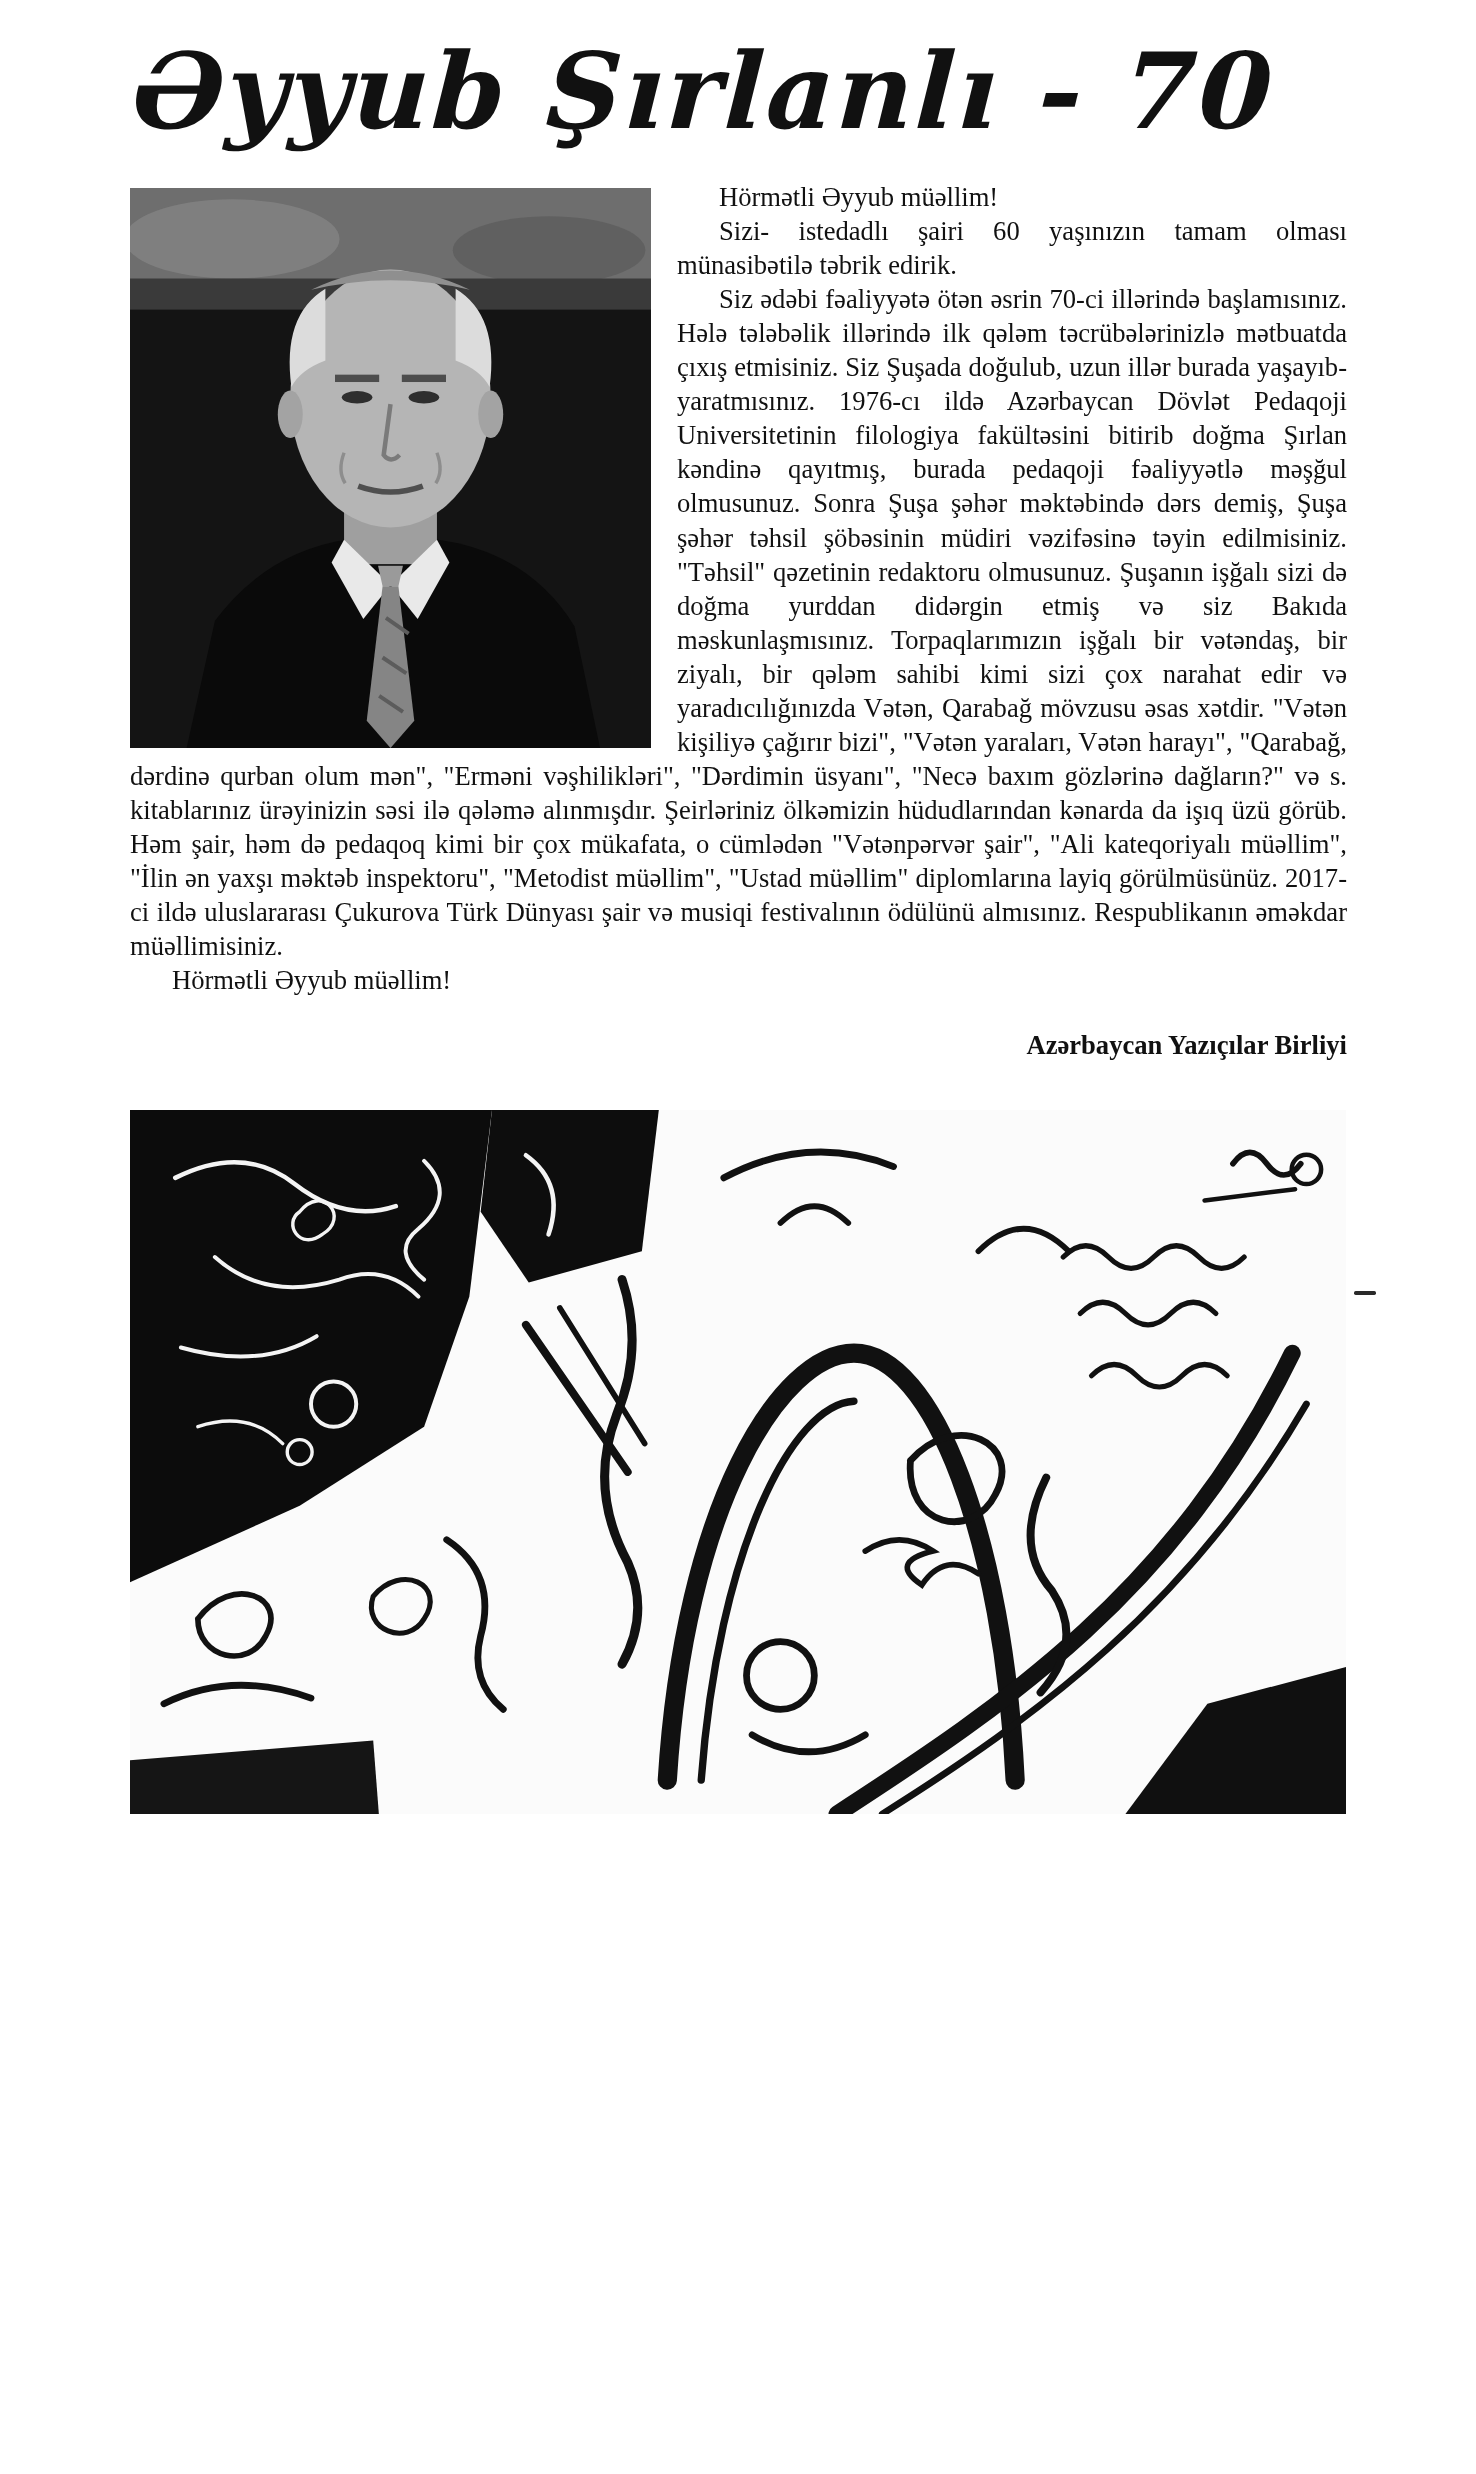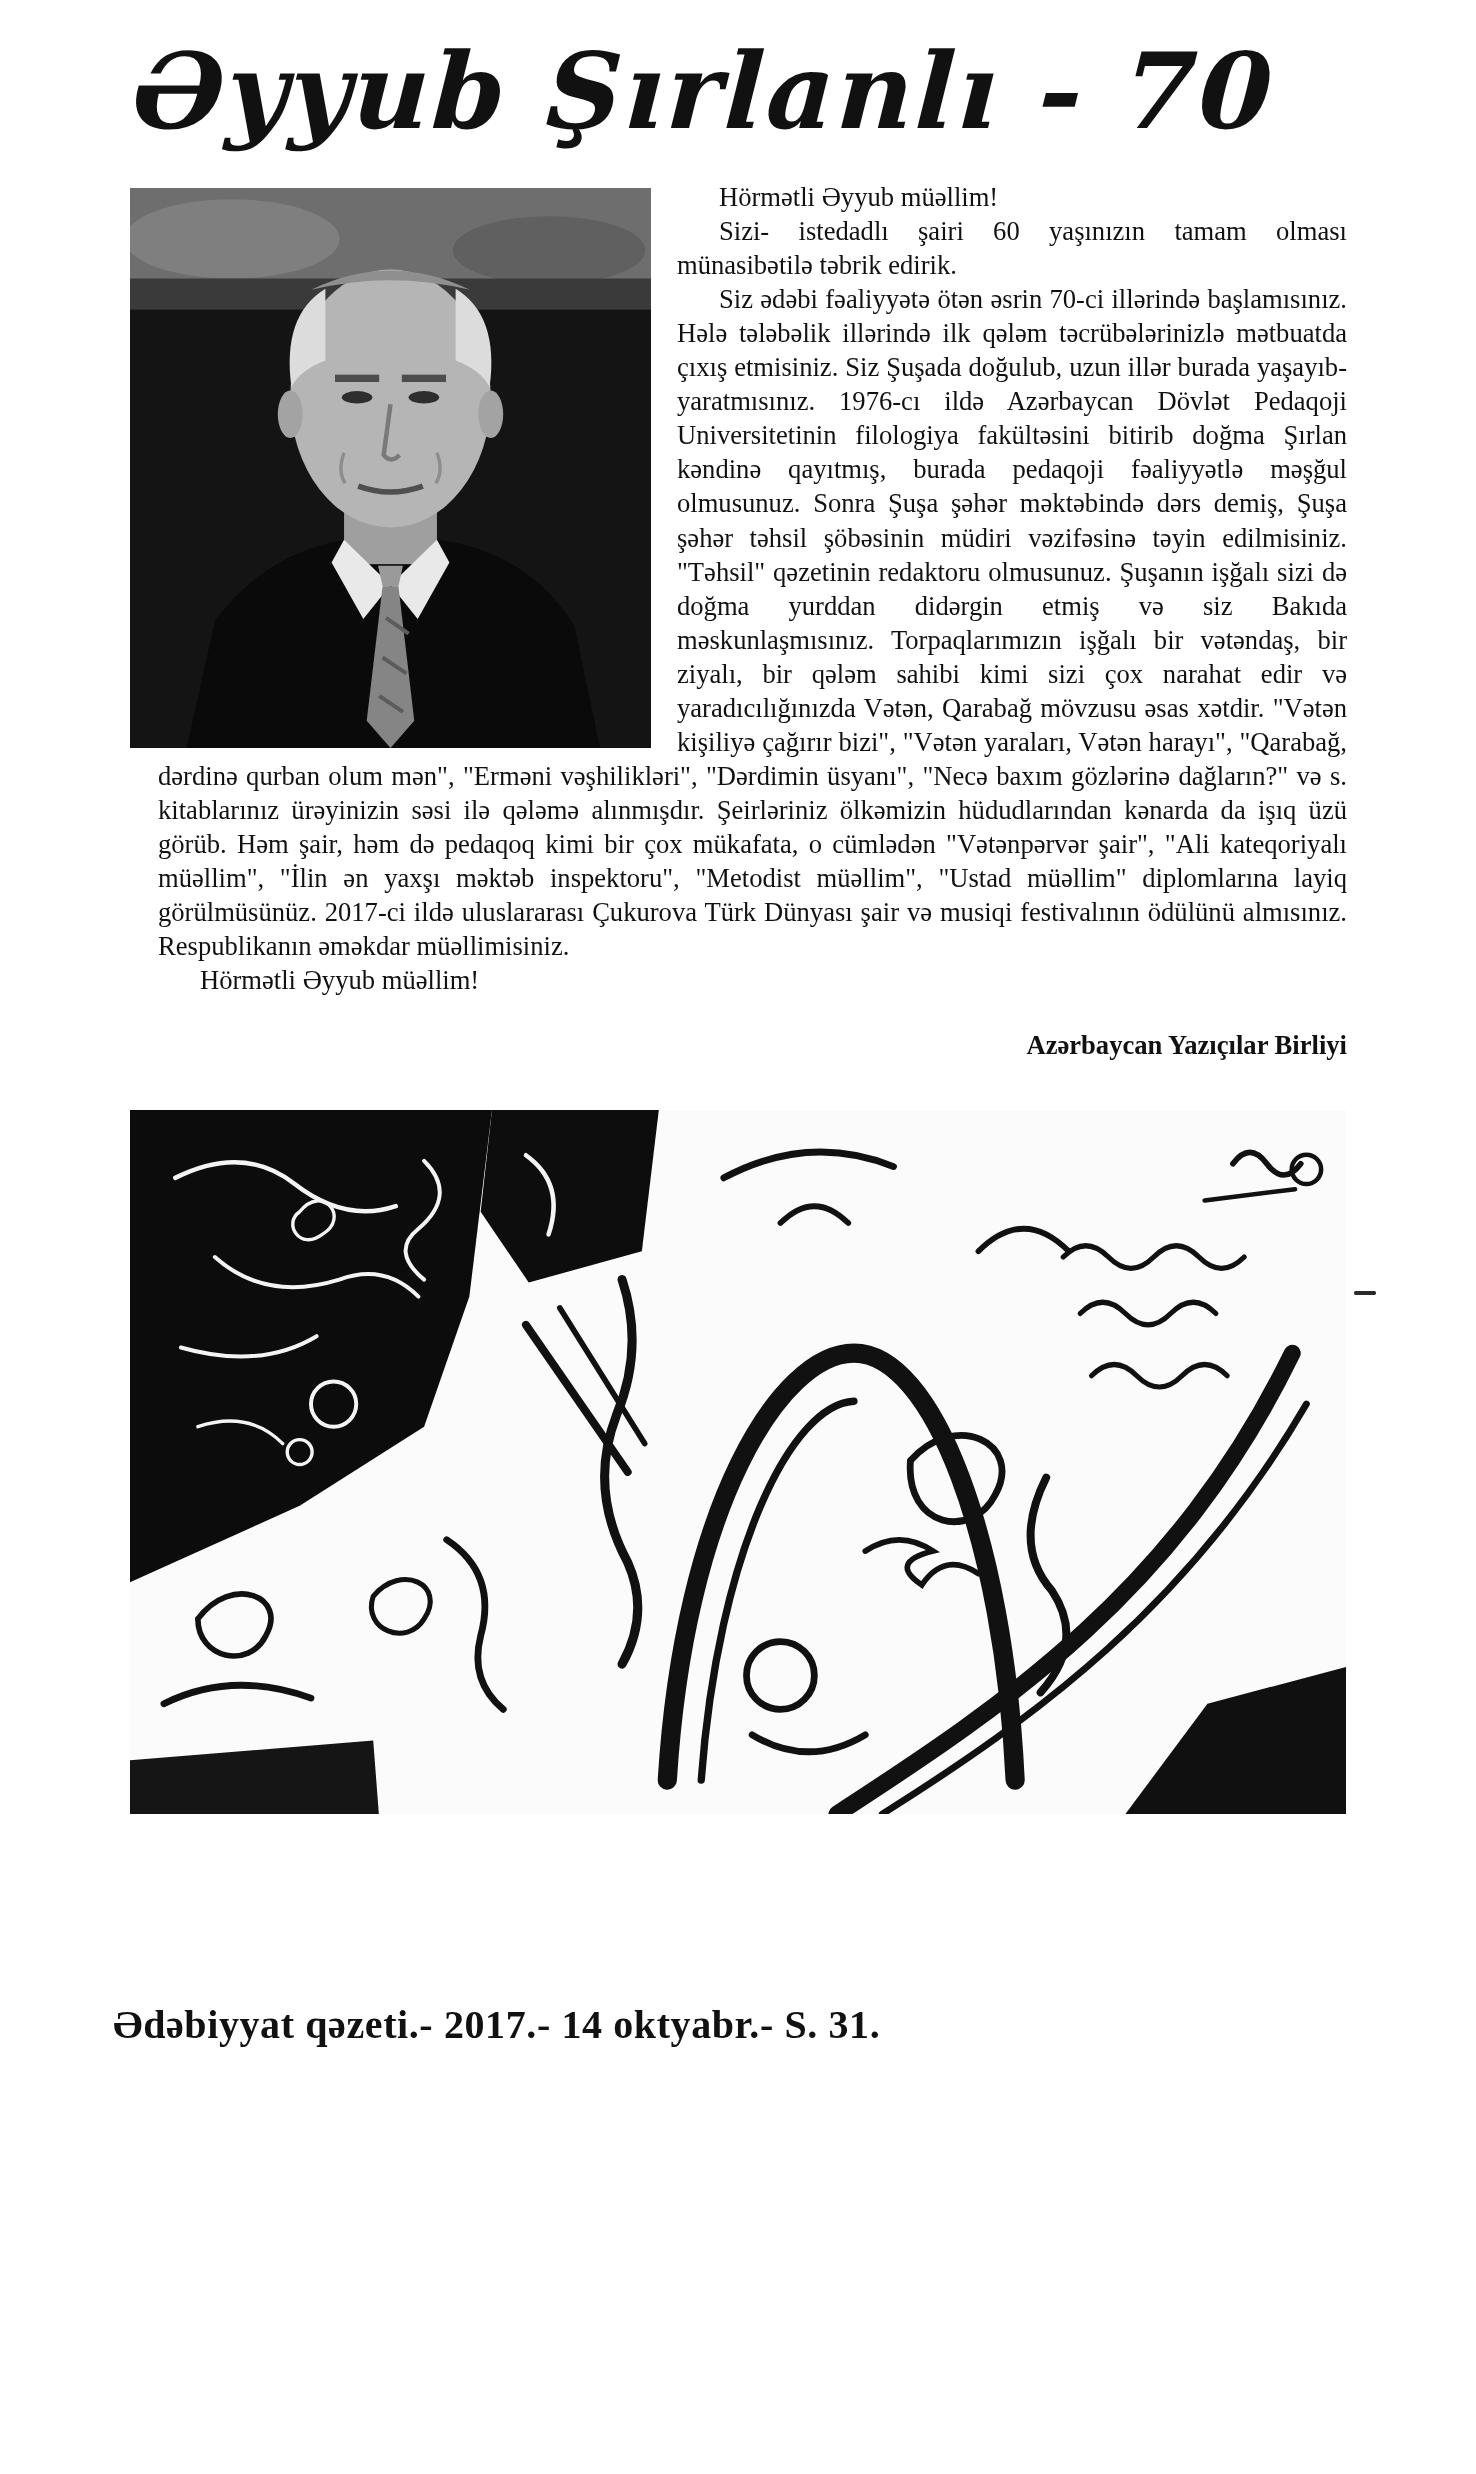--- a/index.html
+++ b/index.html
@@ -31,21 +31,20 @@
     transform-origin: left bottom;
   }
   .article {
     font-size: 26.6px;
     line-height: 1.28;
     text-align: justify;
   }
   .article p {
     margin: 0;
     text-indent: 42px;
-    padding-left: 28px;
   }
   .photo-frame {
     float: left;
     width: 521px;
     height: 560px;
     margin: 8px 26px 10.2px 0;
     background: #101010;
   }
   .photo-frame svg { display: block; width: 100%; height: 100%; }
   .signature {
@@ -186,16 +185,15 @@
         <path d="M1620 650 q -60 120 10 200 q 60 90 -20 180" stroke-width="14"></path>
         <circle cx="1150" cy="1000" r="60" stroke-width="12"></circle>
         <path d="M1100 1105 q 100 60 200 0" stroke-width="12"></path>
         <path d="M560 760 q 90 60 60 170 q -20 80 40 130" stroke-width="12"></path>
         <path d="M430 860 c 50 -60 130 -20 90 40 c -30 50 -110 20 -90 -40" stroke-width="9"></path>
       </g>
     </svg>
     <span class="stray-mark"></span>
   </div>
 
-  <div class="footer-citation">Ədəbiyyat qəzeti.- 2017.- 14 oktyabr.- S. 31.</div>
 
 </div>
 
 
 </body></html>

